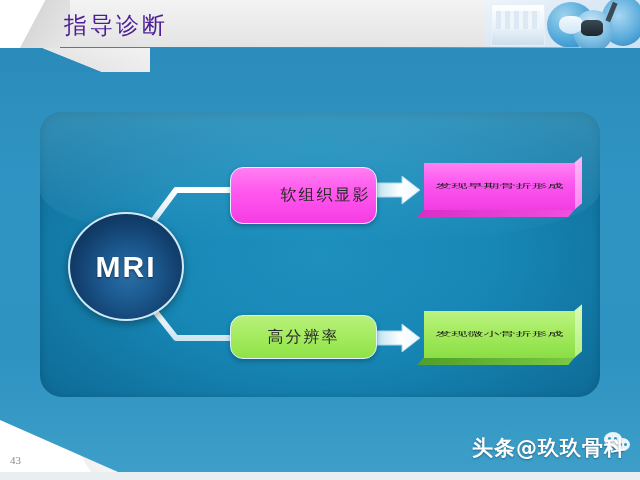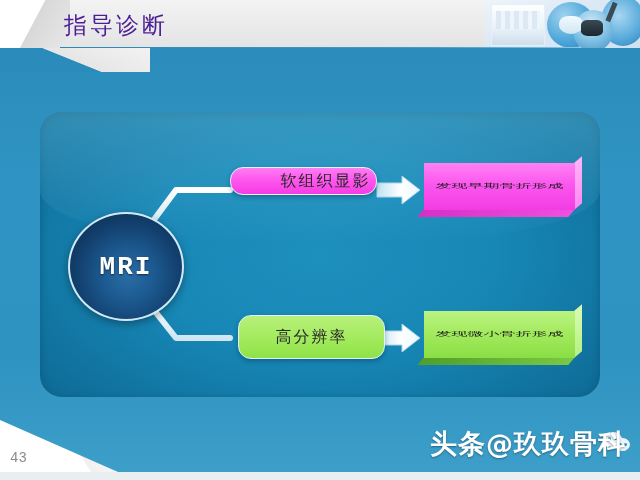--- a/index.html
+++ b/index.html
@@ -122,23 +122,23 @@
     border-radius: 50%;
     background: radial-gradient(circle at 52% 58%, #2a6da5 0%, #1d5c93 28%, #123f6d 62%, #0a2743 100%);
     border: 2px solid #cfe9f6;
     box-shadow: 0 3px 9px rgba(0,0,0,.35);
     display: flex;
     align-items: center;
     justify-content: center;
   }
   .mri-label {
     color: #ffffff;
-    font-family: Liberation Mono, monospace;
+    font-family: Liberation Sans, sans-serif;
     font-weight: bold;
-    font-size: 26px;
+    font-size: 30px;
     letter-spacing: 2px;
     text-shadow: 0 1px 2px rgba(0,0,0,.55);
   }
 
   
   .connectors {
     position: absolute;
     left: 0; top: 0;
     width: 640px; height: 480px;
     pointer-events: none;
@@ -160,21 +160,20 @@
     border: 1px solid #dff3ff;
     box-shadow: 0 2px 5px rgba(0,0,0,.28);
     font-size: 16px;
     letter-spacing: 2px;
   }
   .node-pink {
     background: linear-gradient(180deg, #ff7ef2 0%, #ff57ee 45%, #f53ce4 100%);
   }
   .node-green {
     background: linear-gradient(180deg, #b8f07a 0%, #a4eb5f 50%, #8fe247 100%);
-    margin-left: 8px;
   }
   .node-3d-wrap {
     position: absolute;
     box-sizing: border-box;
     display: flex;
     align-items: center;
     justify-content: center;
   }
   .box3d-face {
     position: absolute;
@@ -213,23 +212,23 @@
   .corner-tag {
     position: absolute;
     left: 0; bottom: 8px;
     width: 118px; height: 52px;
     background: linear-gradient(58deg, #ffffff 0%, #ffffff 60%, #f0f0f0 61%, #ffffff 100%);
     clip-path: polygon(0 0, 0 100%, 100% 100%);
   }
   .page-num {
     position: absolute;
     left: 10px; bottom: 14px;
-    font-size: 14px;
+    font-size: 11px;
     color: #8a8a8a;
-    font-family: Liberation Mono, monospace;
+    font-family: Liberation Serif, serif;
   }
   .wechat-row {
     position: absolute;
     right: 10px; bottom: 28px;
     display: flex;
     align-items: center;
     gap: 7px;
   }
   .wechat-icon {
     position: relative;
@@ -259,21 +258,21 @@
   .wechat-text {
     font-size: 18px;
     color: #e9f4fa;
     letter-spacing: 1px;
     font-family: "DejaVu Sans", "Liberation Sans", sans-serif;
     white-space: nowrap;
   }
   .watermark {
     position: absolute;
     right: 14px; bottom: 18px;
-    font-size: 27px;
+    font-size: 21px;
     font-weight: bold;
     color: #ffffff;
     letter-spacing: 1px;
     text-shadow: 0 1px 2px rgba(0,0,0,.35);
     font-family: "DejaVu Sans", "Liberation Sans", sans-serif;
     white-space: nowrap;
   }
 </style>
 </head>
 <body>
@@ -326,21 +325,21 @@
 
     <g>
       <polygon points="377,331 402,331 402,324 420,338 402,352 402,345 377,345" fill="url(#arrGrad)" stroke="#a9d6ea" stroke-width="1"></polygon>
     </g>
   </svg>
 
   <div class="mri">
     <span class="mri-label">MRI</span>
   </div>
 
-  <div class="node node-round node-pink" style="left:230px; top:167px; width:147px; height:28px;padding-left:44px;">
+  <div class="node node-round node-pink" style="left:230px; top:167px; width:147px; height:57px;padding-left:44px;">
     <span>软组织显影</span>
   </div>
 
   <div class="node-3d-wrap" style="left:424px; top:163px; width:158px; height:54px;">
     <div class="box3d-side pink-side"></div>
     <div class="box3d-bottom pink-bot"></div>
     <div class="box3d-face pink-face">
       <span class="squish">发现早期骨折形成</span>
     </div>
   </div>

